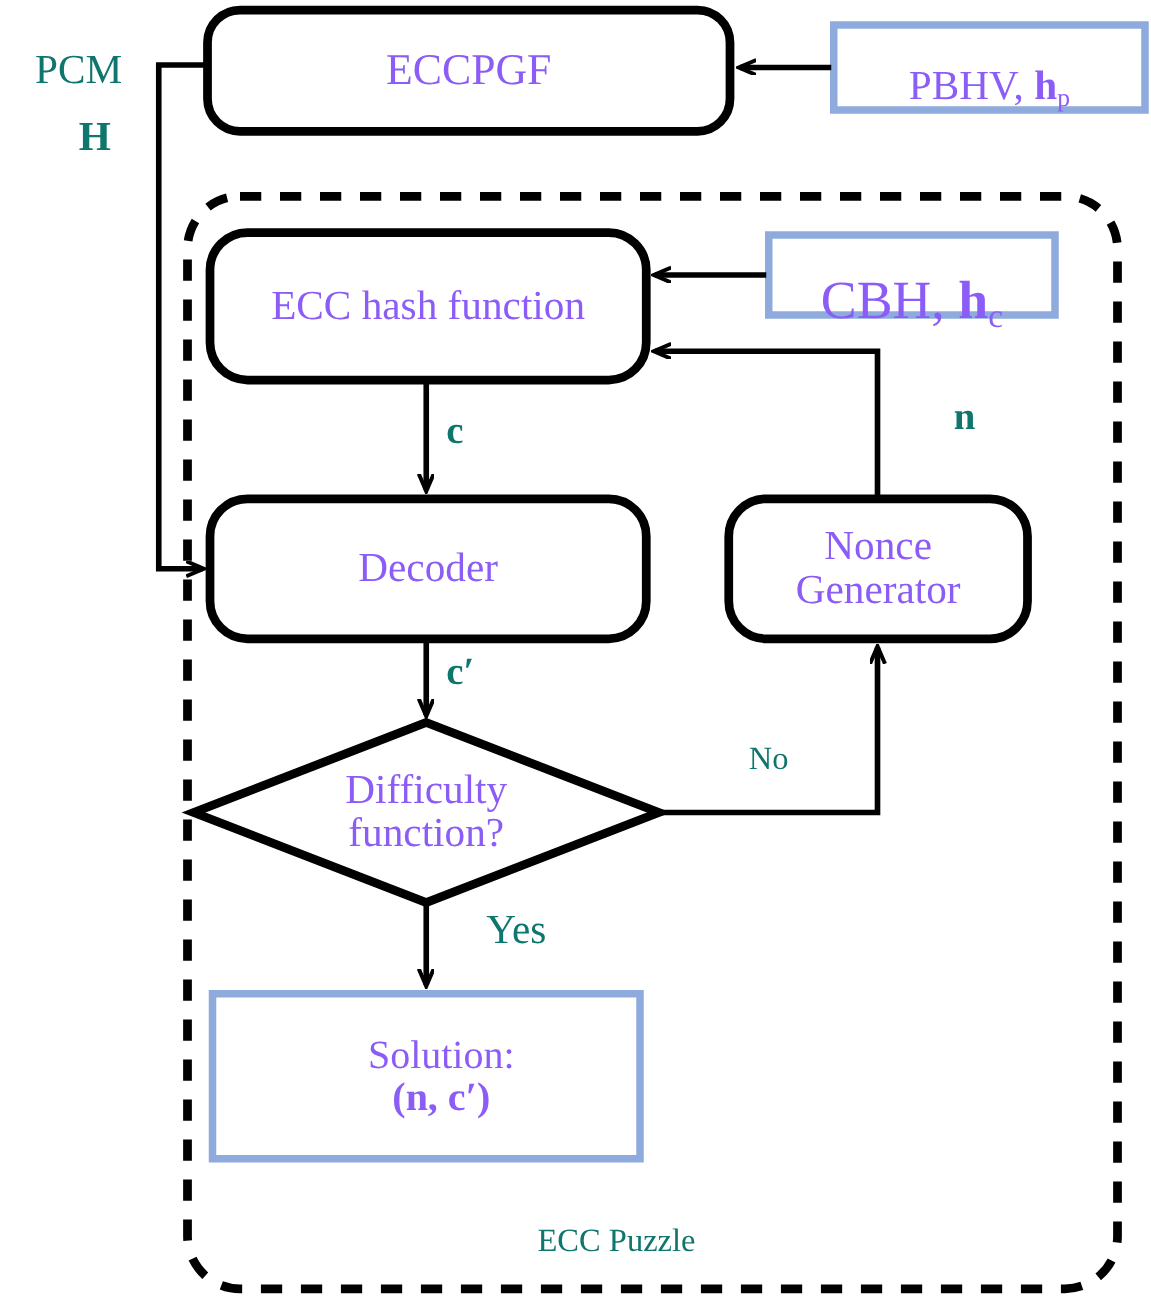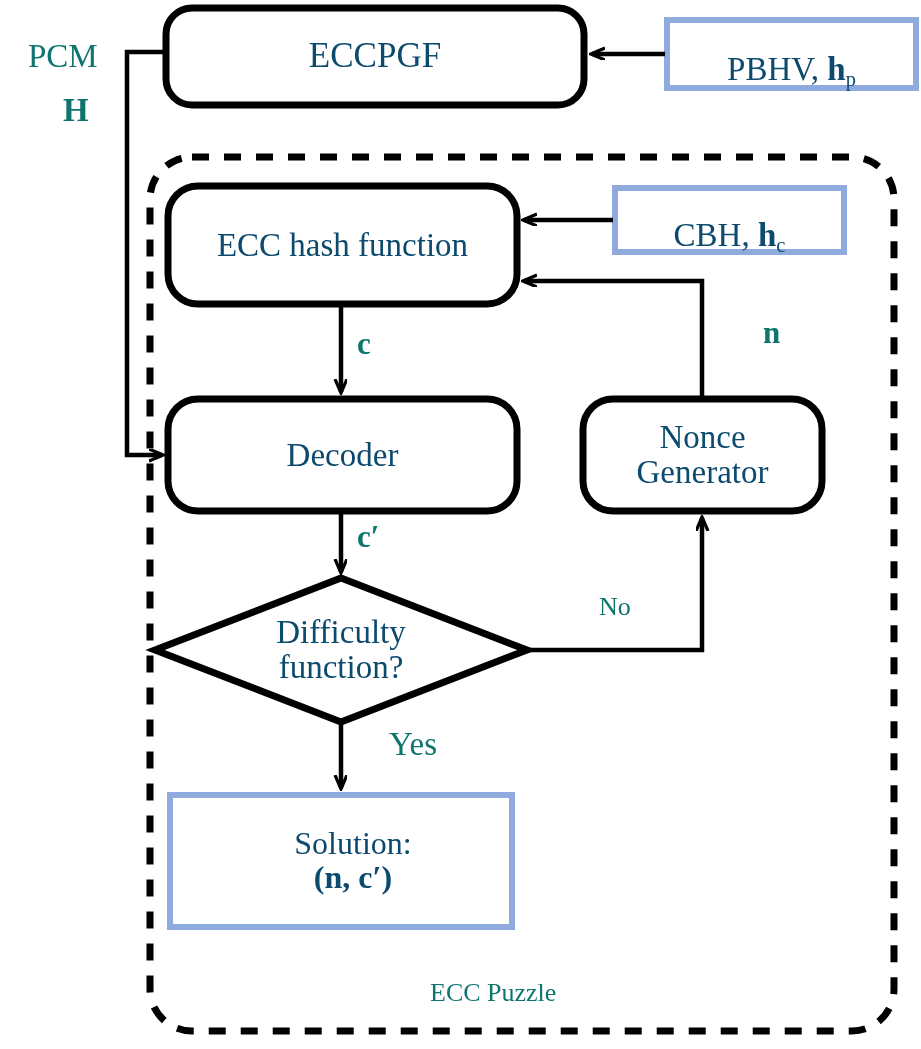--- a/index.html
+++ b/index.html
@@ -22,21 +22,21 @@
     width: 921px;
     height: 1049px;
     pointer-events: none;
   }
   .node-label {
     position: absolute;
     display: flex;
     align-items: center;
     justify-content: center;
     text-align: center;
-    color: #0c4a6e;
+    color: #8b5cf6;
     line-height: 1.05;
     white-space: pre-line;
   }
   .edge-label {
     position: absolute;
     color: #0f766e;
     white-space: nowrap;
   }
   .bold-math { font-weight: bold; }
   sub { font-size: 0.62em; vertical-align: -0.3em; }
@@ -91,21 +91,21 @@
   <div class="node-label" style="left:166px; top:8px; width:418px; height:97px; font-size:35px;">
     <span>ECCPGF</span>
   </div>
 
   <div class="node-label" style="left:667px; top:20px; width:249px; height:68px; font-size:33px;text-align:right;">
     <span>
       <span>PBHV, </span><span class="bold-math">h</span><sub>p</sub>
     </span>
   </div>
 
-  <div class="node-label" style="left:615px; top:188px; width:229px; height:64px; font-size:33px;">
+  <div class="node-label" style="left:615px; top:188px; width:229px; height:64px; font-size:43px;">
     <span>
       <span>CBH, </span><span class="bold-math">h</span><sub>c</sub>
     </span>
   </div>
 
   <div class="node-label" style="left:168px; top:186px; width:349px; height:118px; font-size:33px;">
     <span>ECC hash function</span>
   </div>
 
   <div class="node-label" style="left:168px; top:399px; width:349px; height:112px; font-size:33px;">

